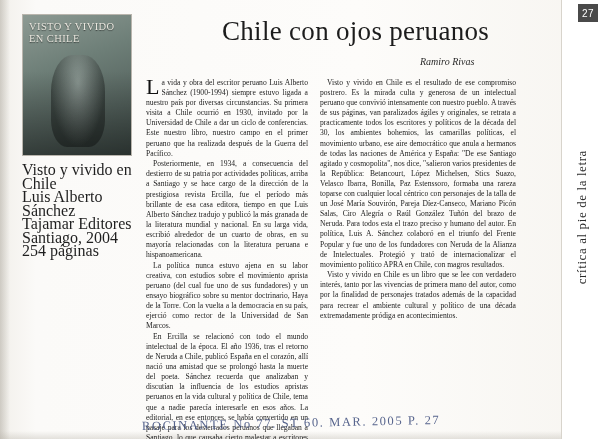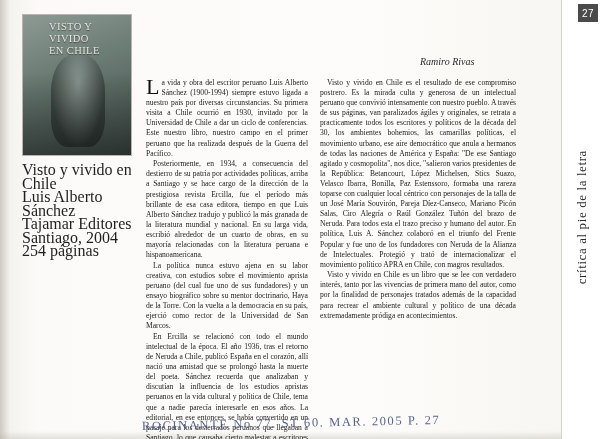--- a/index.html
+++ b/index.html
@@ -80,21 +80,20 @@
   }
   .cover-title {
     position:absolute;
     left:6px; top:6px;
     font-family:"Liberation Serif", serif;
     font-size:10.5px;
     color:#e9e6de;
     line-height:12px;
     letter-spacing:0.4px;
     text-shadow:0 1px 1px rgba(0,0,0,.5);
-    margin-left:20px;
   }
   .cover-fig {
     position:absolute;
     left:28px; top:40px;
     width:54px; height:92px;
     background:radial-gradient(ellipse at 50% 30%, rgba(255,255,255,.22), rgba(0,0,0,.35) 70%);
     border-radius:40% 40% 30% 30%;
     filter:blur(0.4px);
   }
   .cover-shadow {
@@ -166,20 +165,21 @@
     <div class="cover-shadow"></div>
     <div class="cover-fig"></div>
     <div class="cover-title">
       <div>VISTO Y VIVIDO</div>
       <div>EN CHILE</div>
     </div>
   </div>
 
   <div class="caption">Visto y vivido en Chile<br>Luis Alberto Sánchez<br>Tajamar Editores<br>Santiago, 2004<br>254 páginas</div>
 
+  <div class="title">Chile con ojos peruanos</div>
   <div class="byline">Ramiro Rivas</div>
 
   <div class="col" id="col1">
     <p class="first"><span class="dropcap">L</span><span>a vida y obra del escritor peruano Luis Alberto Sánchez (1900-1994) siempre estuvo ligada a nuestro país por diversas circunstancias. Su primera visita a Chile ocurrió en 1930, invitado por la Universidad de Chile a dar un ciclo de conferencias. Este nuestro libro, nuestro campo en el primer peruano que ha realizada después de la Guerra del Pacífico.</span></p>
     <p>Posteriormente, en 1934, a consecuencia del destierro de su patria por actividades políticas, arriba a Santiago y se hace cargo de la dirección de la prestigiosa revista Ercilla, fue el período más brillante de esa casa editora, tiempo en que Luis Alberto Sánchez tradujo y publicó la más granada de la literatura mundial y nacional. En su larga vida, escribió alrededor de un cuarto de obras, en su mayoría relacionadas con la literatura peruana e hispanoamericana.</p>
     <p>La política nunca estuvo ajena en su labor creativa, con estudios sobre el movimiento aprista peruano (del cual fue uno de sus fundadores) y un ensayo biográfico sobre su mentor doctrinario, Haya de la Torre. Con la vuelta a la democracia en su país, ejerció como rector de la Universidad de San Marcos.</p>
     <p>En Ercilla se relacionó con todo el mundo intelectual de la época. El año 1936, tras el retorno de Neruda a Chile, publicó España en el corazón, allí nació una amistad que se prolongó hasta la muerte del poeta. Sánchez recuerda que analizaban y discutían la influencia de los estudios apristas peruanos en la vida cultural y política de Chile, tema que a nadie parecía interesarle en esos años. La editorial, en ese entonces, se había convertido en un pasaje para los desterrados peruanos que llegaban a Santiago, lo que causaba cierto malestar a escritores chilenos que veían amenazadas sus ex-</p>
   </div>
 
   <div class="col" id="col2">

